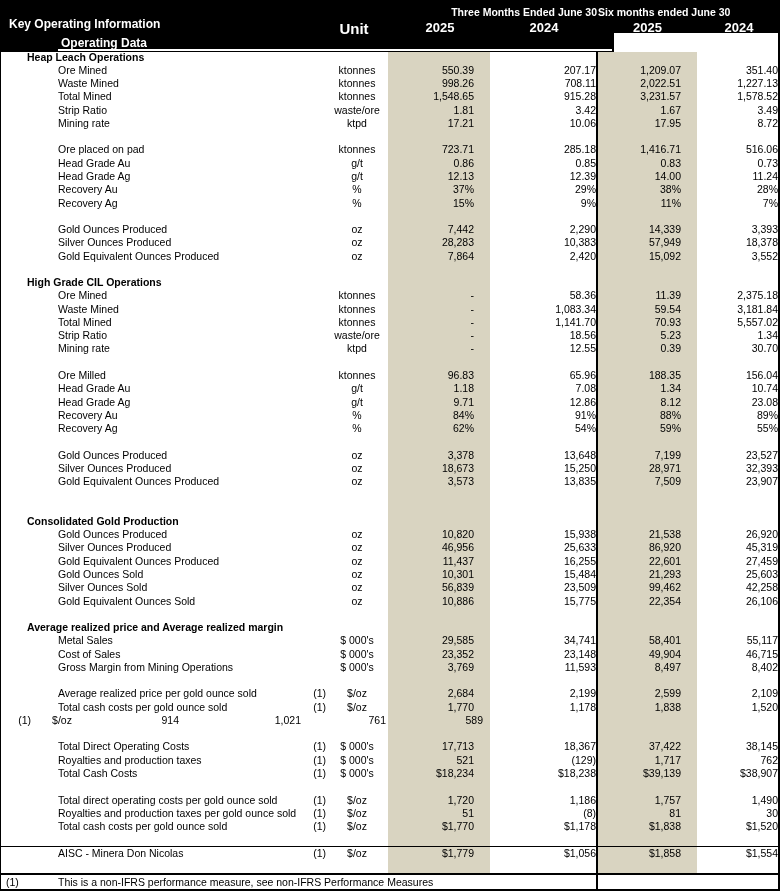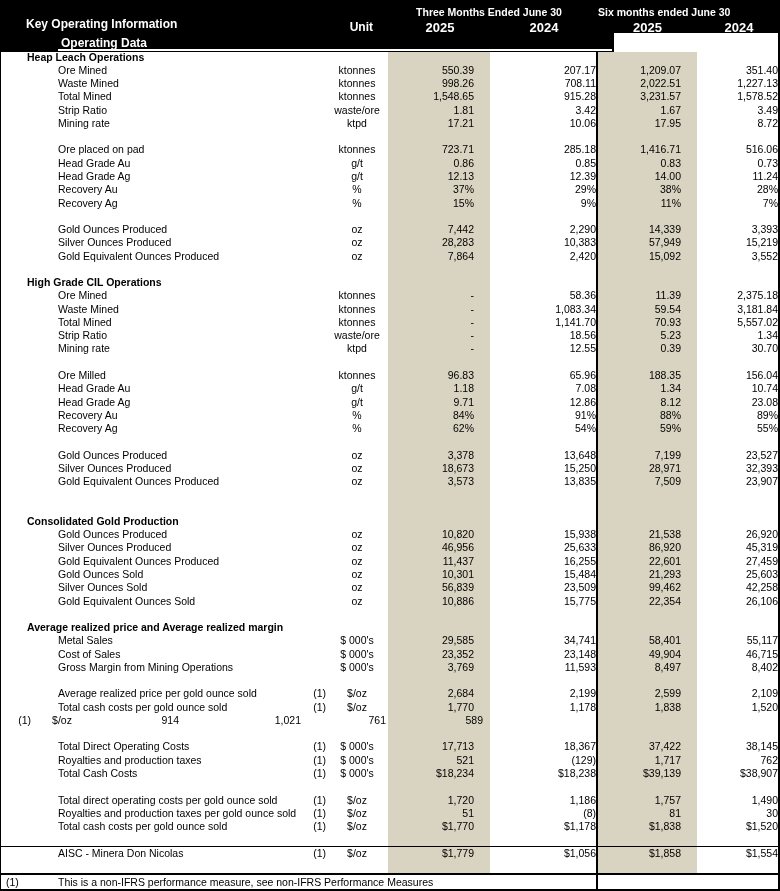--- a/index.html
+++ b/index.html
@@ -7,24 +7,24 @@
     position:relative;width:780px;height:891px;background:var(--page_bg,#fff);
     font-family:"Liberation Sans",sans-serif;color:var(--text,#000);
     box-sizing:border-box;border-left:1px solid #000;border-right:2px solid #000;
     overflow:hidden;
   }
   
   .header-band{position:absolute;top:0;left:0;width:780px;height:33px;background:var(--header_bg,#000);}
   .subheader-band{position:absolute;top:33px;left:0;width:613px;height:19px;background:var(--header_bg,#000);}
   .subheader-underline{position:absolute;top:49px;left:57px;width:554px;height:2px;background:#fff;}
   .h-text{position:absolute;color:var(--header_text,#fff);font-weight:bold;white-space:nowrap;}
-  .title{top:17px;left:25px;font-size:12px;}
+  .title{top:17px;left:8px;font-size:12px;}
   .subtitle{top:36px;left:60px;font-size:12px;}
-  .unit-h{top:20px;left:310px;width:62px;text-align:right;font-size:12px;}
-  .group1{top:6px;left:380px;width:216px;text-align:center;font-size:10.5px;}
+  .unit-h{top:20px;left:322px;width:62px;text-align:center;font-size:15px;}
+  .group1{top:6px;left:380px;width:216px;text-align:right;font-size:10.5px;}
   .group2{top:6px;left:597px;width:183px;font-size:10.5px;}
   .yr{top:20px;font-size:13px;text-align:center;}
   .yr-1a{left:388px;width:102px;} .yr-1b{left:490px;width:106px;}
   .yr-2a{left:597px;width:99px;}  .yr-2b{left:696px;width:84px;}
   
   .hl-col{position:absolute;top:52px;height:821px;background:var(--highlight,#d9d4c1);z-index:0;}
   .hl-a{left:387px;width:102px;} .hl-b{left:597px;width:99px;}
   .vline{position:absolute;top:52px;left:595px;width:2px;height:837px;background:#000;z-index:3;}
   
   .rows{position:absolute;top:50px;left:0;width:780px;z-index:2;}
@@ -196,21 +196,21 @@
       <div class="c-v3">14,339</div>
       <div class="c-v4">3,393</div>
     </div>
       <div class="row data">
       <div class="c-label">Silver Ounces Produced</div>
       <div class="c-note"></div>
       <div class="c-unit">oz</div>
       <div class="c-v1">28,283</div>
       <div class="c-v2">10,383</div>
       <div class="c-v3">57,949</div>
-      <div class="c-v4">15,219</div>
+      <div class="c-v4">18,378</div>
     </div>
       <div class="row data">
       <div class="c-label">Gold Equivalent Ounces Produced</div>
       <div class="c-note"></div>
       <div class="c-unit">oz</div>
       <div class="c-v1">7,864</div>
       <div class="c-v2">2,420</div>
       <div class="c-v3">15,092</div>
       <div class="c-v4">3,552</div>
     </div>

